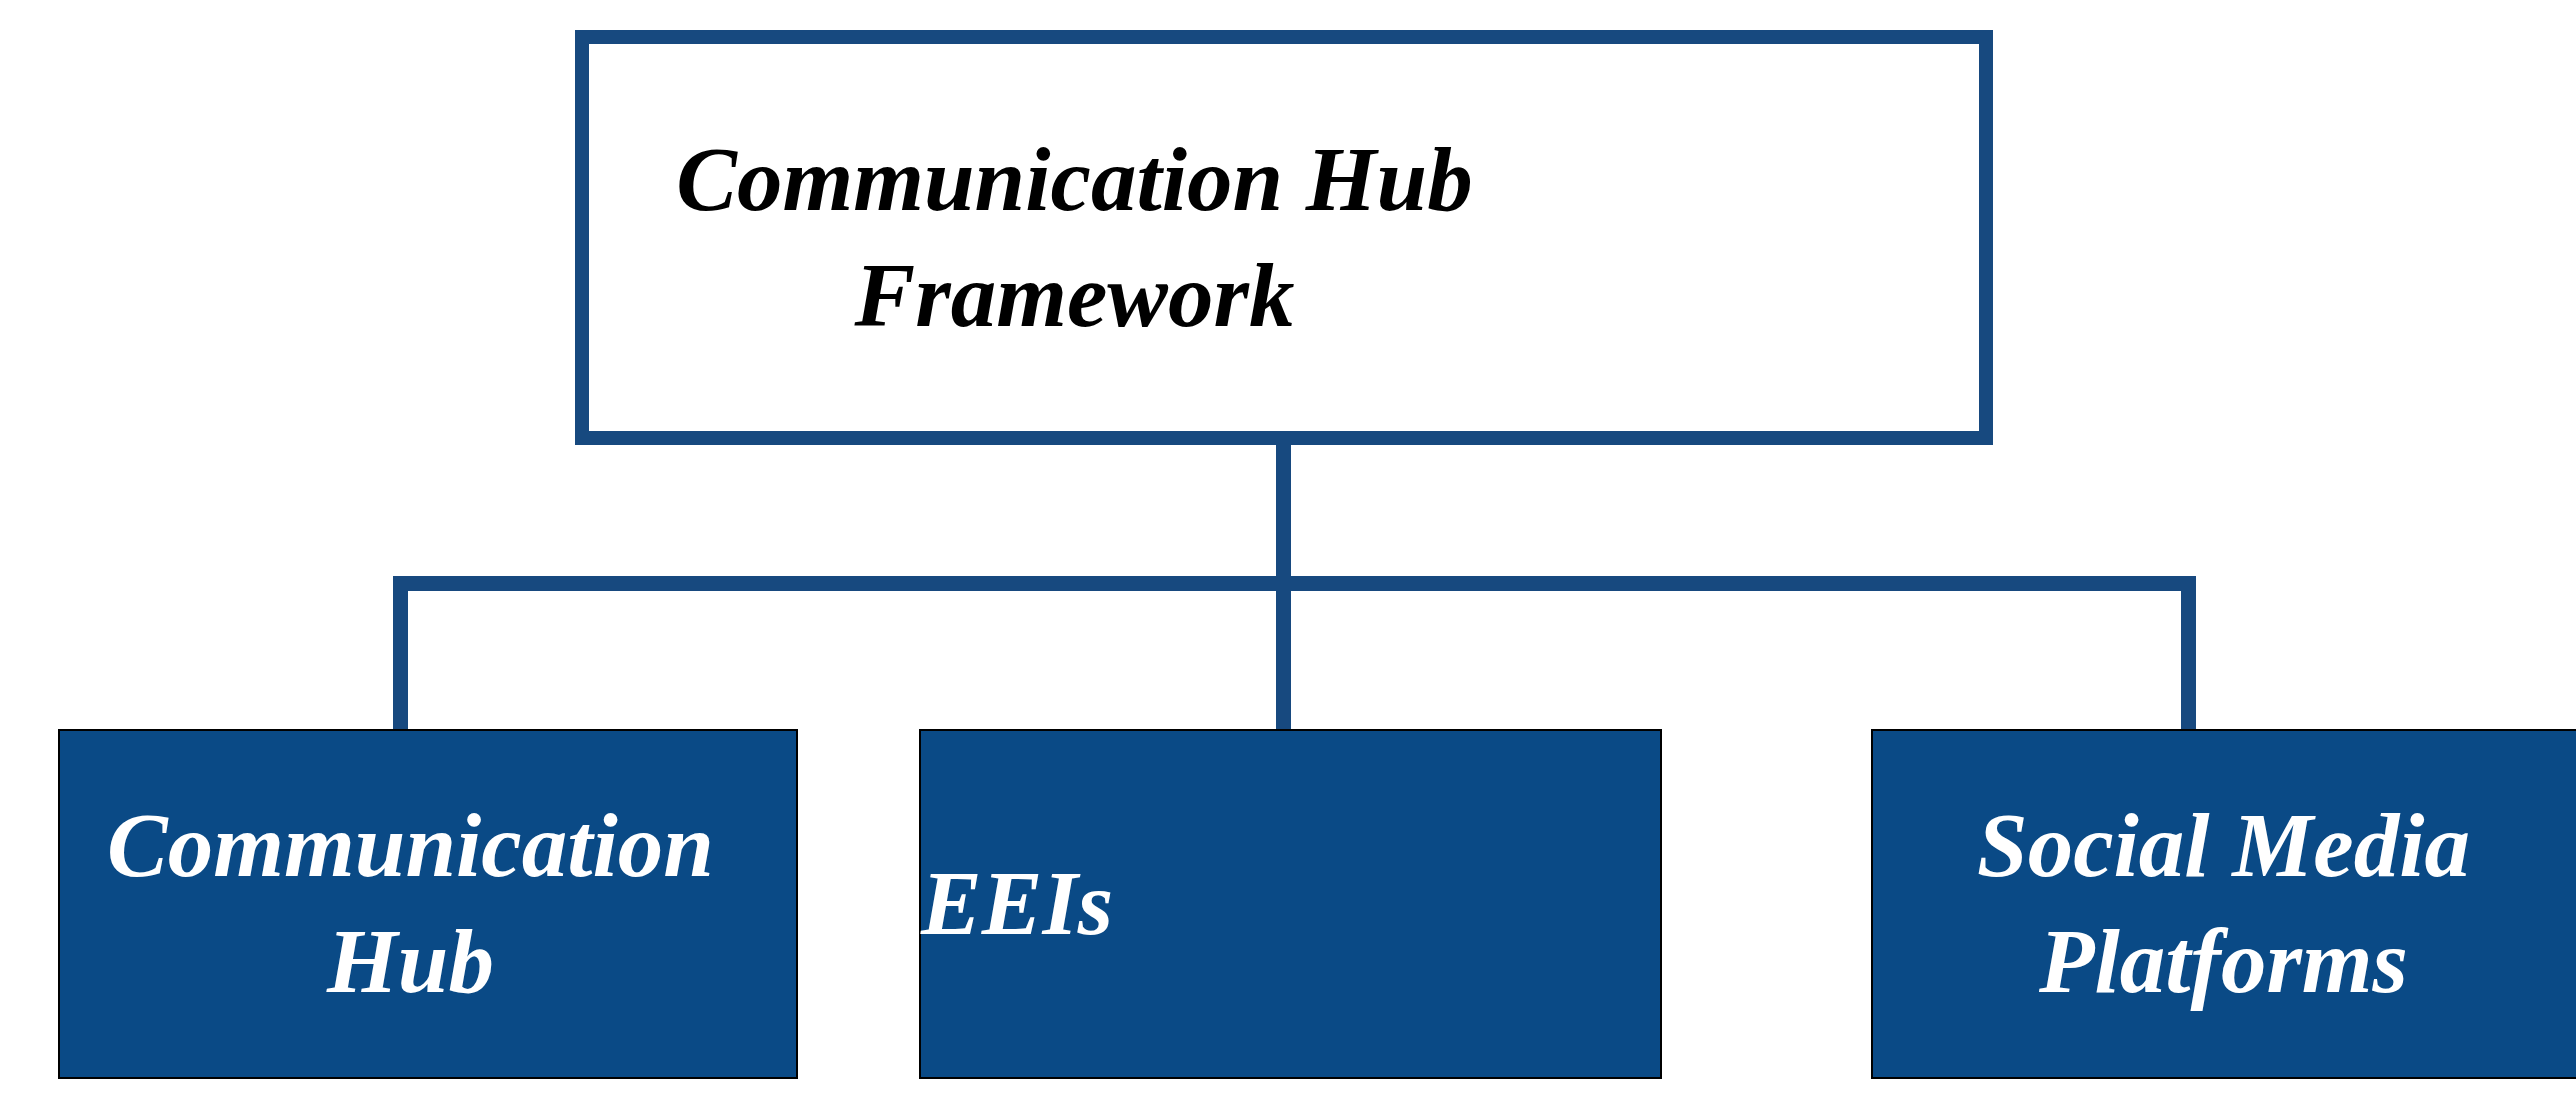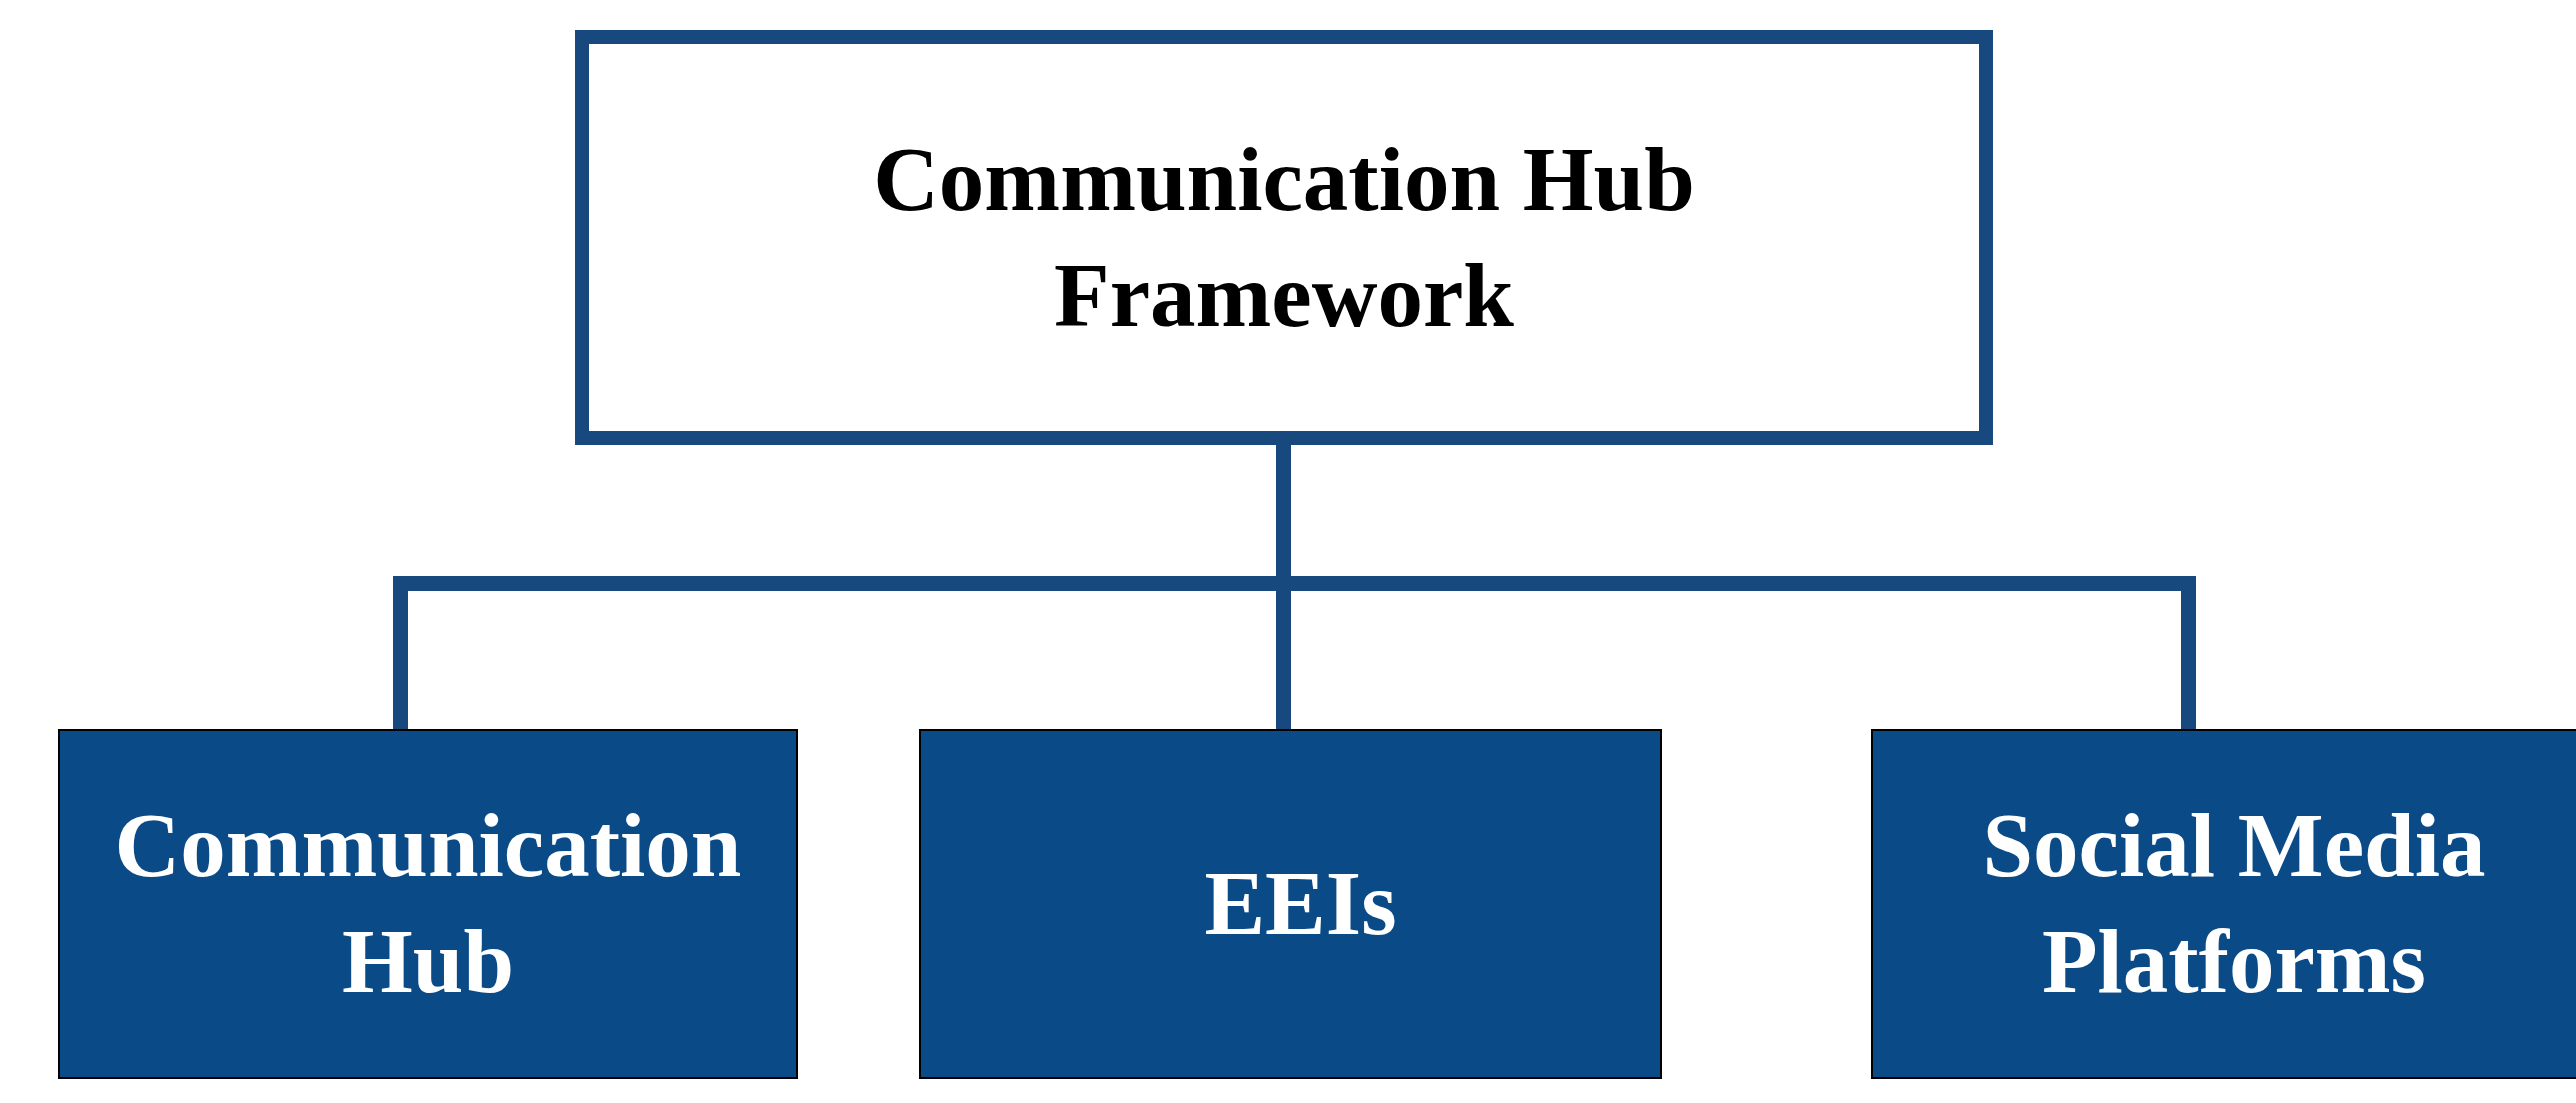--- a/index.html
+++ b/index.html
@@ -20,22 +20,23 @@
     height:1104px;
     background:var(--page-bg);
     overflow:hidden;
     font-family:"Liberation Serif","DejaVu Serif",serif;
     font-weight:bold;
   }
   .node{
     position:absolute;
     display:flex;
     align-items:center;
-    justify-content:center;
+    justify-content:flex-start;
     text-align:center;
+    font-style:italic;
   }
   .node .label{
     display:inline-block;
     line-height:1.27;
   }
   .root-node{
     left:575px; top:30px;
     width:1418px; height:415px;
     background:var(--root-bg);
     border:14.4px solid var(--root-border);
@@ -46,21 +47,21 @@
   .child-node{
     top:729px;
     height:350px;
     background:var(--node-fill);
     border:2.5px solid var(--child-border);
     color:var(--child-text);
     font-size:91px;
   }
   .child-node .label{max-width:701px;}
   .child-0{left:30px;  width:740px;margin-left:28px;}
-  .child-1{left:919px;width:743px;padding-left:20px;}
+  .child-1{left:919px;width:743px;}
   .child-2{left:1871px;width:726px;}
   .connector{
     position:absolute;
     background:var(--connector);
   }
   .conn-center-drop{left:1276px;top:437px;width:15px;height:296px;}
   .conn-branch-rail{left:393px; top:576px;width:1803px;height:15px;border-radius:3.4px;}
   .conn-left-drop  {left:393px; top:576px;width:15px;height:157px;}
   .conn-right-drop {left:2181px;top:576px;width:15px;height:157px;}
 </style>

